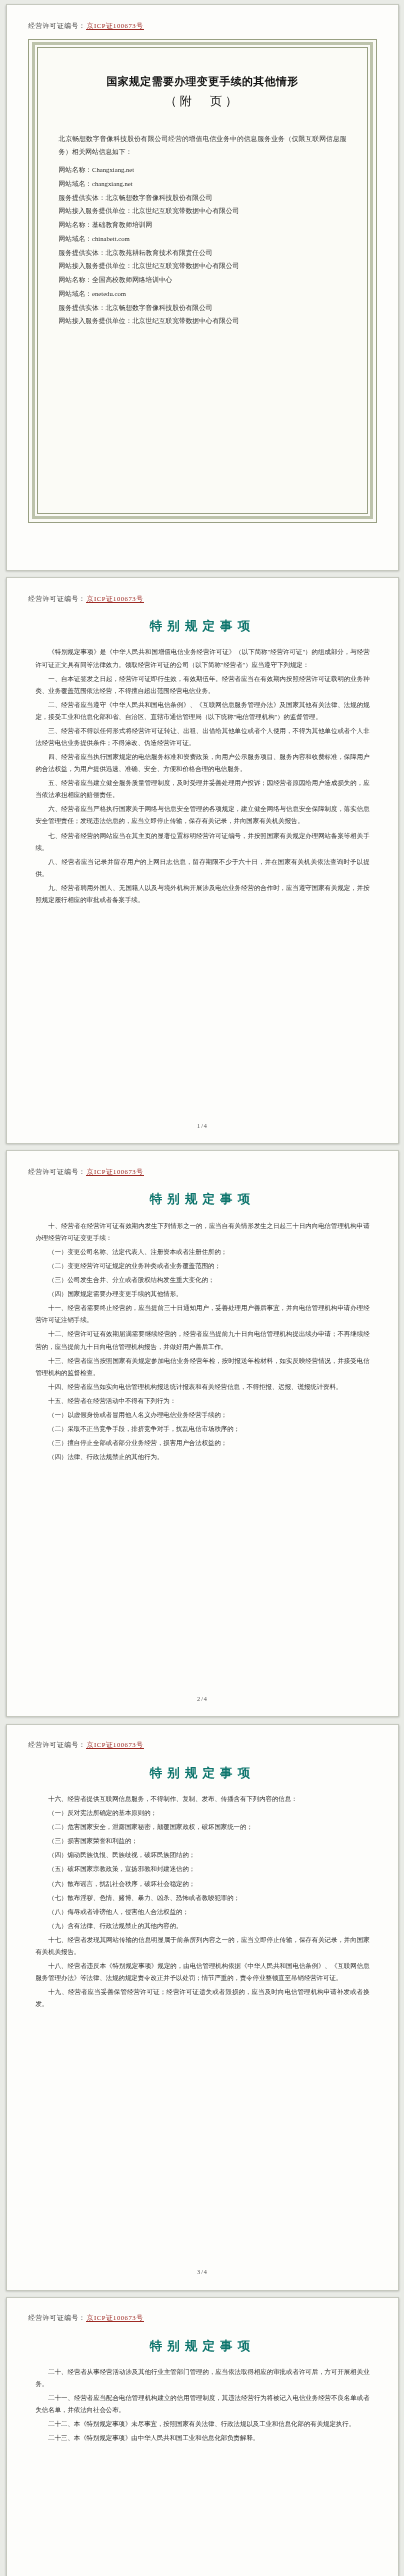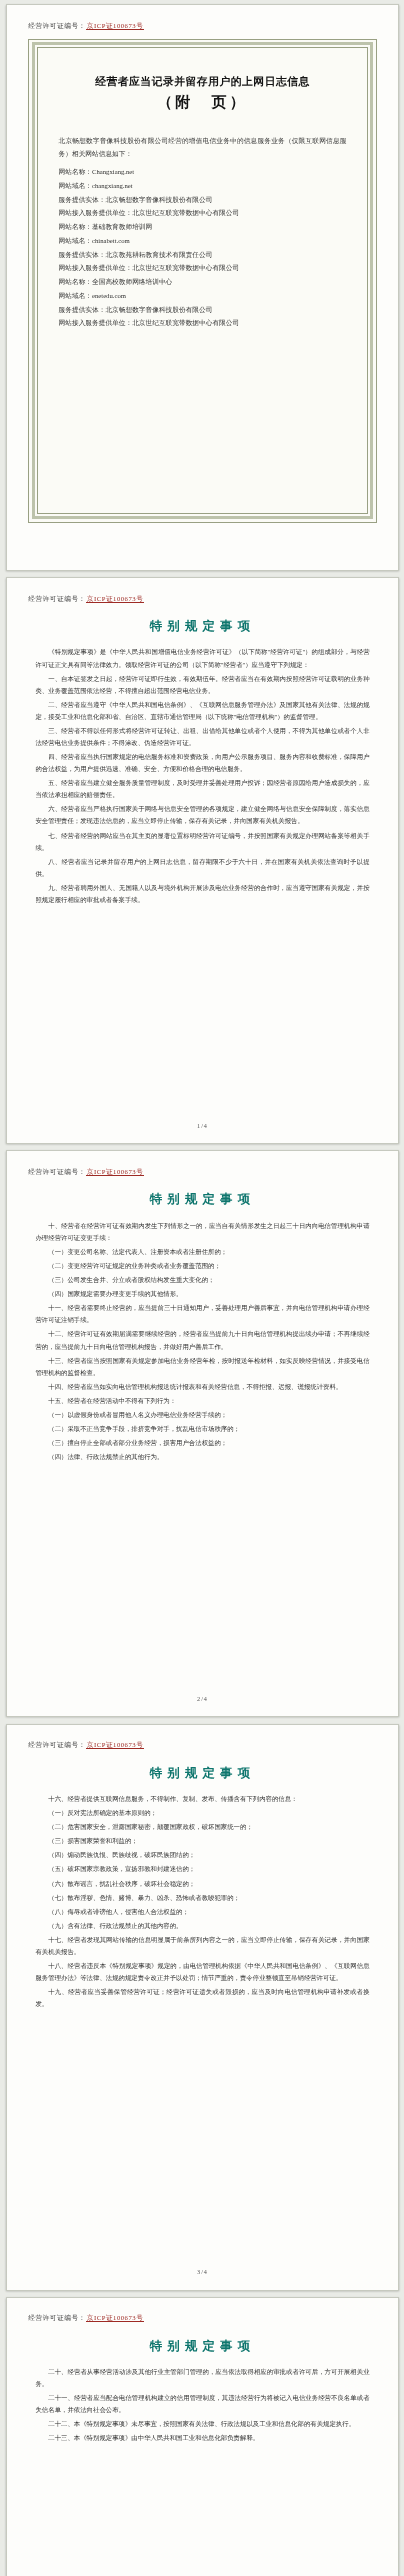--- a/index.html
+++ b/index.html
@@ -62,22 +62,22 @@
   .cert-title {
     text-align: center;
     font-size: 10.8px;
     font-weight: bold;
     color: #141414;
     letter-spacing: 0.5px;
     margin: 5.2px 0 4.1px 0;
   }
   .cert-subtitle {
     text-align: center;
-    font-size: 15px;
-    font-weight: bold;
+    font-size: 12px;
+    font-weight: normal;
     letter-spacing: 3.1px;
     color: #141414;
     margin: 0 0 21.6px 0;
   }
   .cert-intro {
     font-size: 6.7px;
     line-height: 1.95;
     color: #333;
     text-align: justify;
     margin: 0 0 5.2px 0;
@@ -123,21 +123,21 @@
 
 <div class="sheet">
 
   <div class="page">
     <div class="page-header">
       <span>经营许可证编号：</span><span class="license-no">京ICP证100673号</span>
     </div>
     <div class="cert-frame">
       <div class="cert-frame-mid">
         <div class="cert-frame-inner">
-          <div class="cert-title">经营者应当记录并留存用户的上网日志信息</div>
+          <div class="cert-title">国家规定需要办理变更手续的其他情形</div>
           <div class="cert-subtitle">（附　页）</div>
           <p class="cert-intro">北京畅想数字音像科技股份有限公司经营的增值电信业务中的信息服务业务（仅限互联网信息服务）相关网站信息如下：</p>
           <div>
               <p class="cert-line">网站名称：Changxiang.net</p>
               <p class="cert-line">网站域名：changxiang.net</p>
               <p class="cert-line">服务提供实体：北京畅想数字音像科技股份有限公司</p>
               <p class="cert-line">网站接入服务提供单位：北京世纪互联宽带数据中心有限公司</p>
               <p class="cert-line">网站名称：基础教育教师培训网</p>
               <p class="cert-line">网站域名：chinabett.com</p>
               <p class="cert-line">服务提供实体：北京教苑耕耘教育技术有限责任公司</p>

